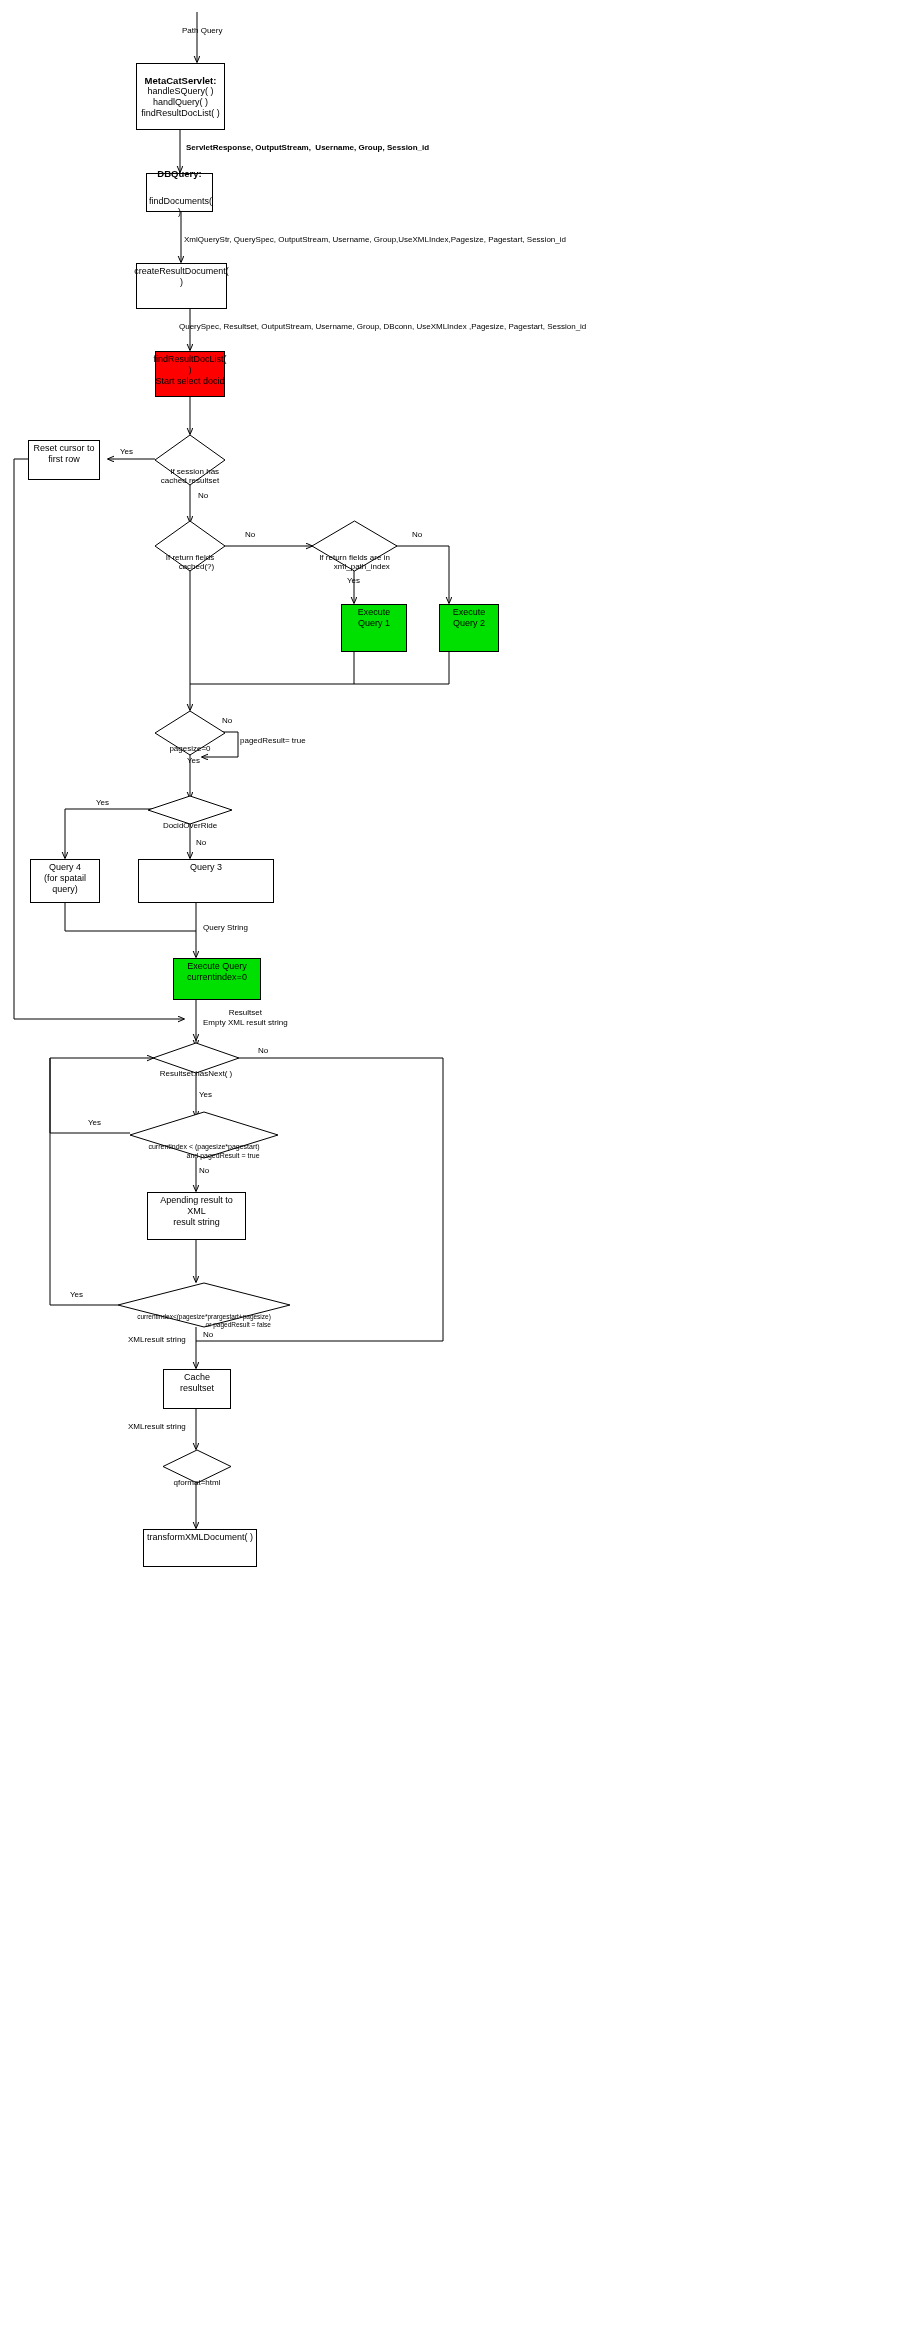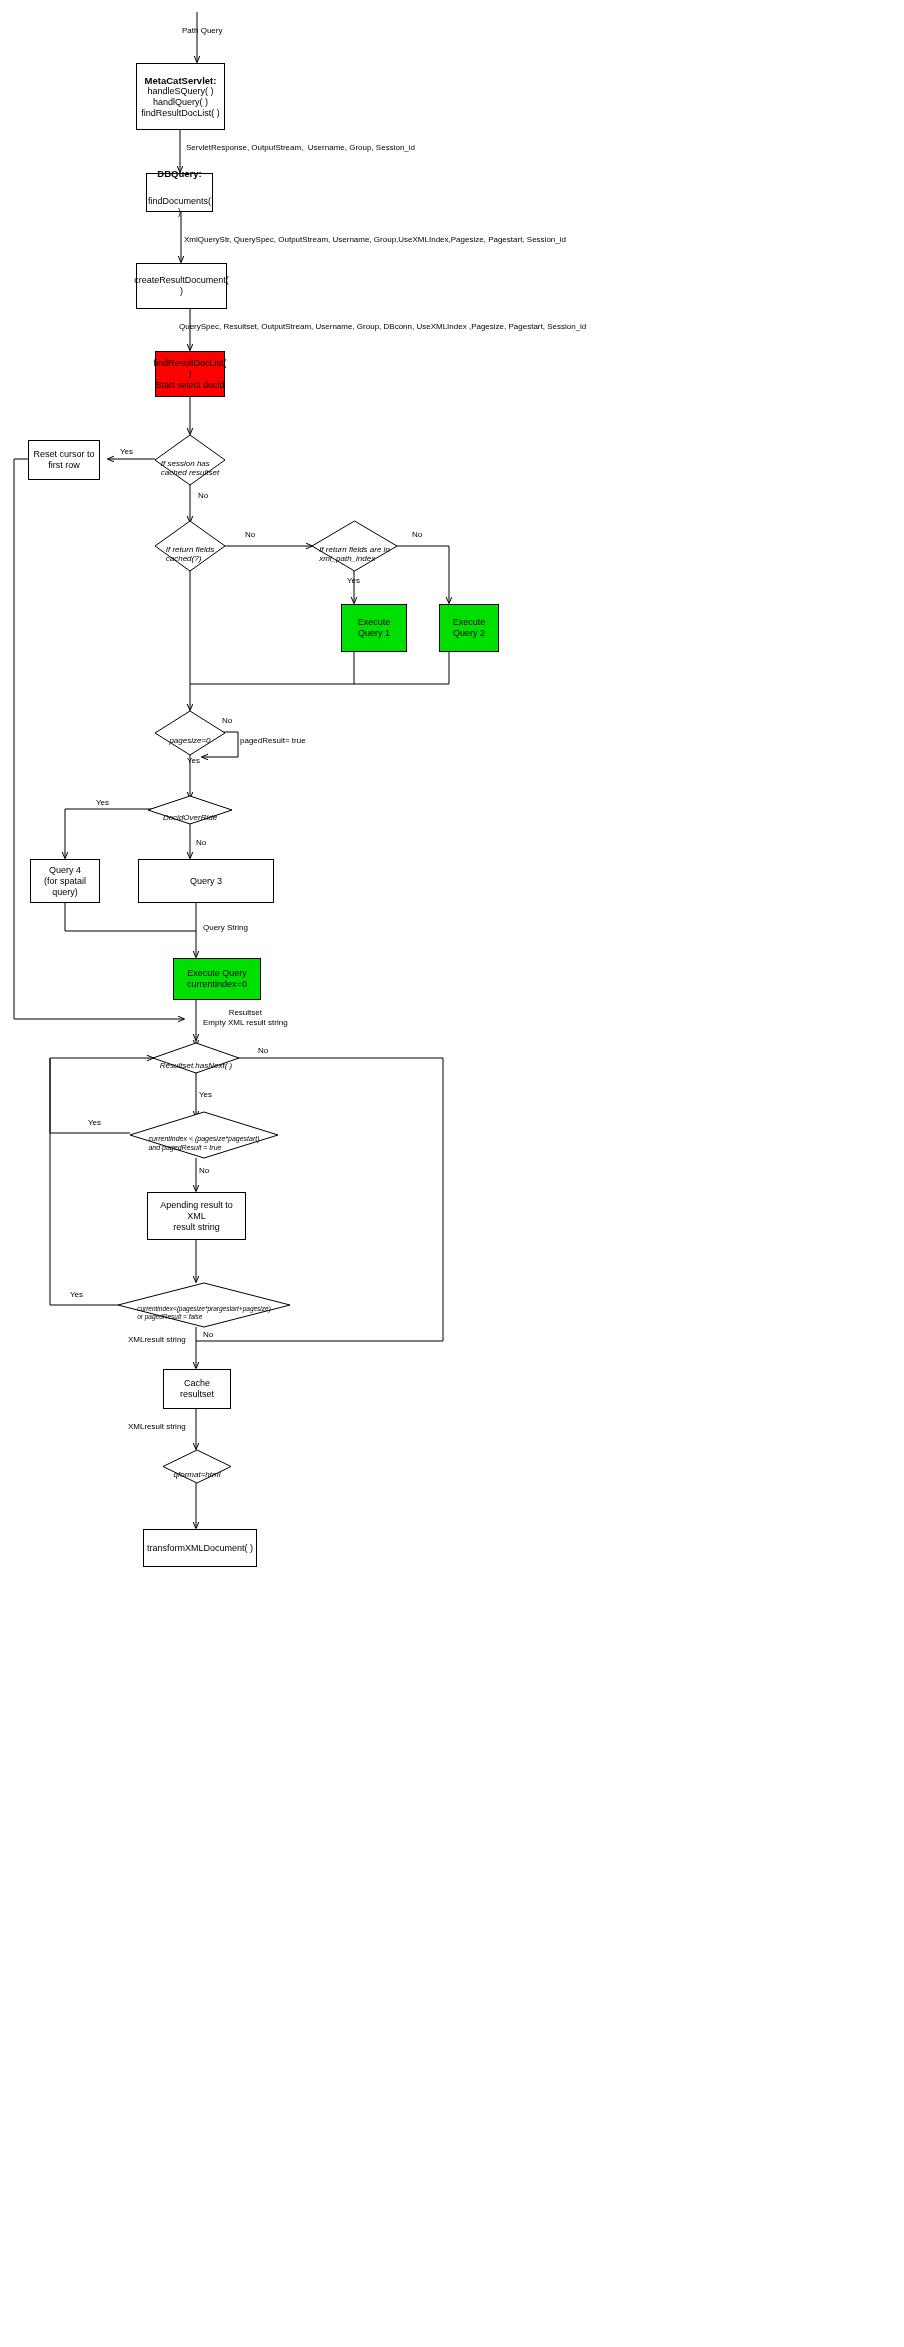--- a/index.html
+++ b/index.html
@@ -1,29 +1,29 @@
 <!DOCTYPE html>
 <html><head>
 <meta charset="utf-8">
 <style>
   html,body{margin:0;padding:0;background:#ffffff;}
   body{font-family:"Liberation Sans","DejaVu Sans",sans-serif;color:#000;}
   #canvas{position:relative;width:904px;height:2347px;background:#fff;overflow:hidden;}
   .node{position:absolute;box-sizing:border-box;border:1px solid #000;background:#fff;
-        display:flex;align-items:center;justify-content:center;text-align:center;
+        display:flex;justify-content:center;text-align:center;
         font-size:9px;line-height:11px;white-space:pre-line;padding:2px;}
   .node.bold-title{flex-direction:column;}
   .node .t{font-weight:bold;font-size:9.5px;}
   .node.red{background:#ff0000;border-color:#000;}
   .node.green{background:#00e000;border-color:#000;margin-left:20px;}
   .diamond{position:absolute;box-sizing:border-box;}
   .diamond svg{position:absolute;left:0;top:0;overflow:visible;}
-  .diamond .dlabel{position:absolute;left:0;top:8px;width:100%;height:100%;
-        display:flex;align-items:center;justify-content:center;text-align:left;
-        font-size:8px;line-height:9.5px;white-space:pre-line;font-style:italic;}
+  .diamond .dlabel{position:absolute;left:0;top:16px;width:100%;height:100%;
+        display:flex;align-items:center;justify-content:center;text-align:right;
+        font-size:8px;line-height:9.5px;white-space:pre-line;}
   .lbl{position:absolute;font-size:8px;line-height:9.5px;white-space:pre;}
   .lbl.ctr{text-align:center;}
   svg.edges{position:absolute;left:0;top:0;width:904px;height:2347px;overflow:visible;}
   .edges path,.edges line{stroke:#000;stroke-width:1;fill:none;}
 </style>
 </head>
 <body>
 
 <div id="canvas">
 
@@ -226,21 +226,21 @@
   </div>
 
   <div class="diamond" style="left:163px;top:1450px;width:68px;height:33px;">
     <svg width="68" height="33">
         <polygon points="34,0 68,16.5 34,33 0,16.5" fill="#fff" stroke="#000" stroke-width="1"></polygon>
       </svg>
     <div class="dlabel">qformat=html</div>
   </div>
 
   <div class="lbl" style="left:182px;top:26px;">Path Query</div>
-  <div class="lbl" style="left:186px;top:143px;">ServletResponse, OutputStream,  Username, Group, Session_id</div>
+  <div class="lbl" style="left:186px;top:143px;font-weight:bold;">ServletResponse, OutputStream,  Username, Group, Session_id</div>
   <div class="lbl" style="left:184px;top:235px;">XmlQueryStr, QuerySpec, OutputStream, Username, Group,UseXMLIndex,Pagesize, Pagestart, Session_id</div>
   <div class="lbl" style="left:179px;top:322px;">QuerySpec, Resultset, OutputStream, Username, Group, DBconn, UseXMLIndex ,Pagesize, Pagestart, Session_id</div>
 
   <div class="lbl" style="left:120px;top:447px;">Yes</div>
   <div class="lbl" style="left:198px;top:491px;">No</div>
 
   <div class="lbl" style="left:245px;top:530px;">No</div>
   <div class="lbl" style="left:412px;top:530px;">No</div>
   <div class="lbl" style="left:347px;top:576px;">Yes</div>
 

